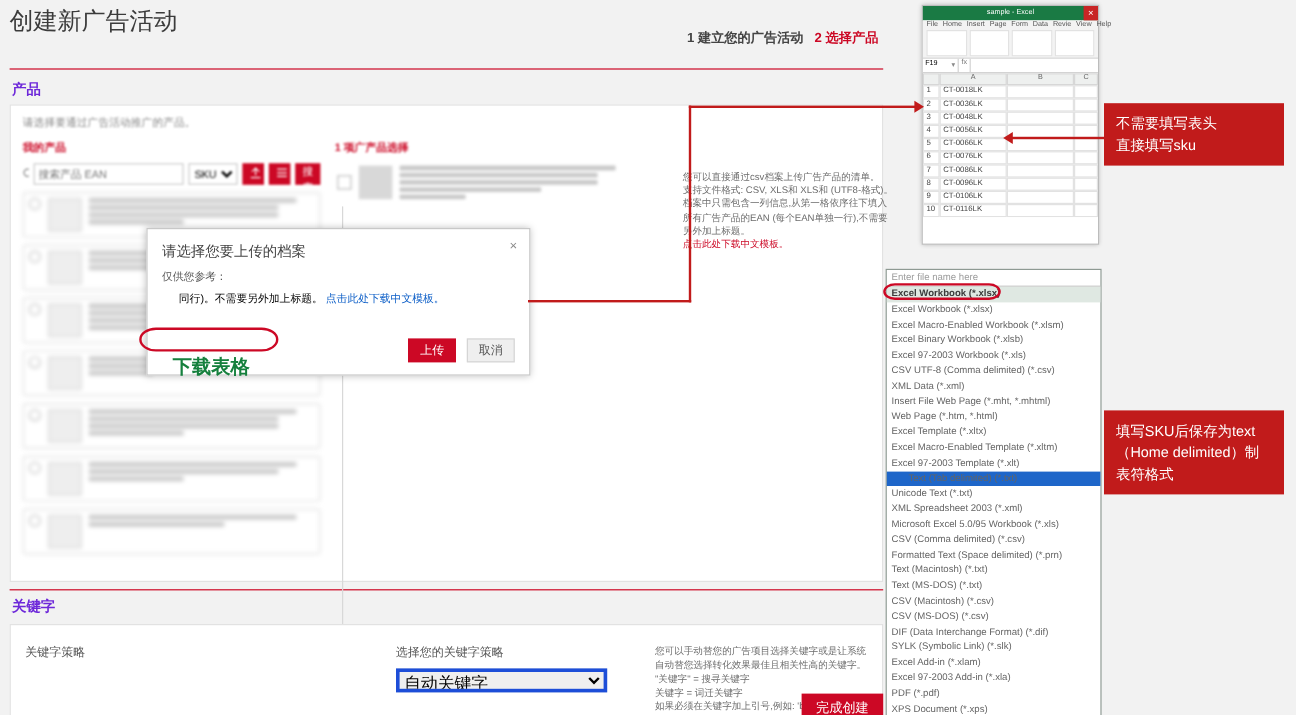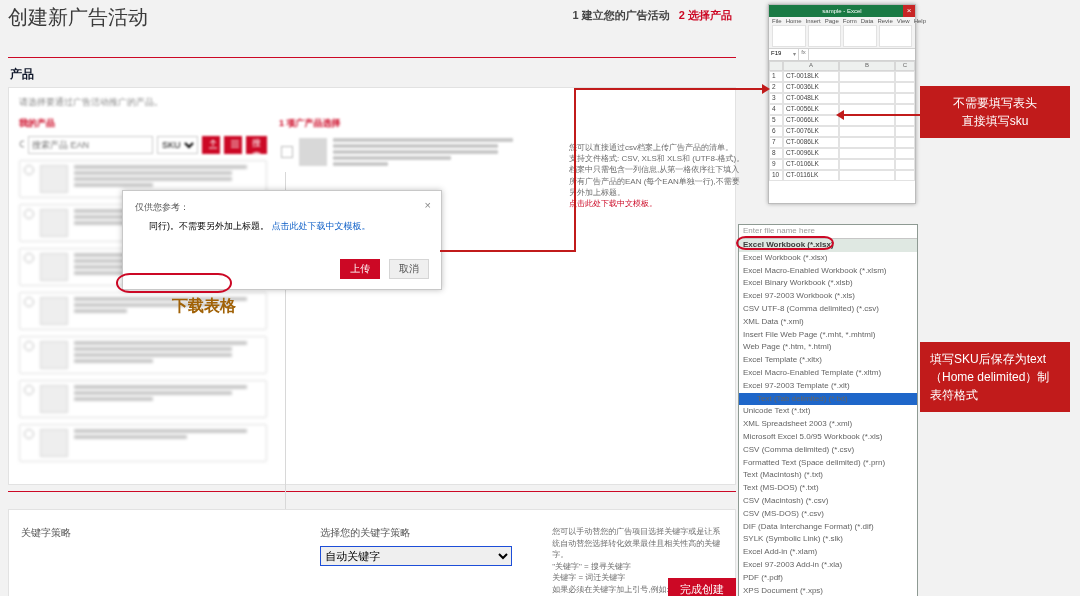--- a/index.html
+++ b/index.html
@@ -1,24 +1,24 @@
 <!DOCTYPE html>
 <html><head>
 <meta charset="utf-8">
 <style>
   * { box-sizing: border-box; font-family: "Microsoft YaHei", Arial, sans-serif; }
   body { margin:0; padding:0; width:1080px; height:596px; background:#f2f2f2; overflow:hidden; font-size:10px; position:relative; }
 
   
   .main { position:absolute; left:8px; top:4px; width:728px; }
   .page-title { font-size:20px; color:#3b3b3b; font-weight:500; }
-  .steps { position:absolute; right:4px; top:4px; font-size:11px; color:#444; }
+  .steps { position:absolute; right:4px; top:20px; font-size:11px; color:#444; }
   .steps .active { color:#cc0825; font-weight:bold; }
   .red-rule { border:0; border-top:1px solid #cc0825; margin:4px 0 0 0; }
-  .section-title { color:#0f172a; font-weight:bold; font-size:12px; margin:8px 0 4px 2px; }
+  .section-title { color:#6d28d9; font-weight:bold; font-size:12px; margin:8px 0 4px 2px; }
 
   .panel { background:#fff; border:1px solid #e2e2e2; padding:8px 10px; position:relative; }
   .panel-sub { color:#888; font-size:9px; filter:blur(1px); }
 
   .two-col { display:flex; gap:12px; margin-top:8px; }
   .col { flex:1; min-width:0; }
 
   .search-row { display:flex; align-items:center; gap:4px; margin-bottom:6px; filter:blur(1px); }
   .search-lbl { color:#cc0825; font-weight:bold; font-size:9px; }
   .search-input { flex:1; height:18px; border:1px solid #ccc; padding:1px 3px; font-size:9px; background:#fff; }
@@ -41,34 +41,34 @@
   .dialog { position:absolute; left:122px; top:190px; width:320px; background:#fff; border:1px solid #c8c8c8; box-shadow:0 0 6px rgba(0,0,0,.25); z-index:50; padding:10px 12px; }
   .dlg-title { font-size:12px; color:#444; margin-bottom:6px; }
   .dlg-close { position:absolute; right:10px; top:8px; cursor:pointer; color:#888; font-size:11px; }
   .dlg-sub { font-size:9px; color:#555; margin-bottom:6px; }
   .dlg-list { font-size:9px; color:#444; padding-left:14px; margin:0 0 4px 0; }
   .dlg-list li { margin-bottom:2px; line-height:1.4; }
   .dlg-link-wrap { font-size:9px; }
   .dlg-link-wrap a { color:#0c5ec7; text-decoration:none; cursor:pointer; }
   .ring { position:absolute; border:2px solid #cc0825; border-radius:14px/10px; pointer-events:none; }
   .dlg-ring { left:116px; top:273px; width:116px; height:20px; z-index:60; }
-  .download-anno { position:absolute; left:144px; top:296px; font-size:16px; color:#a16207; font-weight:bold; pointer-events:none; z-index:60;margin-left:28px; }
+  .download-anno { position:absolute; left:144px; top:296px; font-size:16px; color:#15803d; font-weight:bold; pointer-events:none; z-index:60; }
   .dlg-actions { text-align:right; margin-top:26px; }
   .btn-red { background:#cc0825; color:#fff; border:none; font-size:10px; padding:3px 10px; cursor:pointer; }
   .btn-plain { background:#efefef; color:#555; border:1px solid #d5d5d5; font-size:10px; padding:2px 9px; cursor:pointer; margin-left:6px; }
 
   
   .info-col { position:absolute; left:560px; top:54px; width:176px; font-size:8px; color:#6d6d6d; line-height:1.4; }
 
   
   .kw-panel { margin-top:6px; }
   .kw-row { display:flex; gap:40px; padding:8px 2px; }
   .kw-left { width:270px; }
   .kw-label { font-size:10px; color:#555; margin-bottom:6px; }
-  .kw-select { width:192px; height:20px; border:1px solid #1d4ed8; font-size:11px; }
+  .kw-select { width:176px; height:20px; border:3px solid #1d4ed8; font-size:14px; }
   .kw-help { font-size:8px; color:#6d6d6d; line-height:1.45; width:178px;}
 
   
   .footer { position:absolute; left:8px; top:578px; width:728px; text-align:right; }
   .footer .btn-red { font-size:11px; padding:4px 12px; }
 
   
   .excel { position:absolute; left:768px; top:4px; width:148px; height:200px; background:#fff; border:1px solid #bcbcbc; box-shadow:0 0 4px rgba(0,0,0,.3); z-index:40; }
   .excel-title { height:12px; background:#1a7a44; display:flex; align-items:center; justify-content:center; color:#fff; font-size:6px; }
   .excel-close { position:absolute; right:0; top:0; width:12px; height:12px; background:#c82525; color:#fff; font-size:8px; line-height:12px; text-align:center; }
@@ -84,21 +84,21 @@
   .sheet-head { display:flex; height:10px; background:#eef0ef; }
   .sheet-head div { border:1px solid #d7d7d7; font-size:6px; text-align:center; color:#666; }
   .rownum-col { width:14px; }
   .col-a { flex:1; min-width:46px; }
   .col-b { flex:1; min-width:46px; }
   .col-c { width:20px; }
   .sheet-row { display:flex; height:11px; }
   .sheet-row div { border:1px solid #e2e2e2; font-size:6.5px; padding:0 2px; color:#444; overflow:hidden; white-space:nowrap; }
 
   
-  .callout { position:absolute; background:#c11b1b; color:#fff; font-size:12px; line-height:1.5; padding:8px 10px; z-index:70; text-align:center; }
+  .callout { position:absolute; background:#c11b1b; color:#fff; font-size:12px; line-height:1.5; padding:8px 10px; z-index:70; text-align:left; }
   .callout1 { left:920px; top:86px; width:150px; }
   .callout2 { left:920px; top:342px; width:150px; }
 
   
   .red-line { position:absolute; background:#c11b1b; z-index:65; pointer-events:none; }
   .arrow-head { position:absolute; width:0; height:0; border-style:solid; z-index:66; pointer-events:none; }
 
   
   .saveas { position:absolute; left:738px; top:224px; width:180px; background:#fff; border:1px solid #8e9a93; z-index:50; font-size:8px; }
   .saveas-input { height:14px; border-bottom:1px solid #c6c6c6; padding:1px 4px; color:#9c9c9c; }
@@ -241,20 +241,21 @@
 
     <div class="info-col">
       <div>您可以直接通过csv档案上传广告产品的清单。</div>
       <div>支持文件格式: CSV, XLS和 XLS和 (UTF8-格式)。</div>
       <div>档案中只需包含一列信息,从第一格依序往下填入所有广告产品的EAN (每个EAN单独一行),不需要另外加上标题。</div>
       <div style="color:#cc0825">点击此处下载中文模板。</div>
     </div>
   </div>
 
   <div style="height:12px; border-top:1px solid #cc0825; margin-top:6px"></div>
+  <div class="section-title" style="margin-top:-6px">关键字</div>
   <div class="panel kw-panel" style="height:92px;">
     <div class="kw-row">
       <div class="kw-left">
         <div class="kw-label">关键字策略</div>
       </div>
       <div>
         <div class="kw-label">选择您的关键字策略</div>
         <select class="kw-select"><option>自动关键字</option></select>
       </div>
       <div class="kw-help" style="margin-left:auto">
@@ -262,20 +263,21 @@
         <div>"关键字" = 搜寻关键字</div>
         <div>关键字 = 词迁关键字</div>
         <div>如果必须在关键字加上引号,例如: 'blue boots',将会有别展示那些搜寻词是一模一样的关键字时,您的广告才会展示,否则搜寻 'blue woman boots' 广告就不会显示。</div>
       </div>
     </div>
   </div>
 </div>
 
 <div class="dialog">
   <span class="dlg-close">×</span>
+  <div class="dlg-title">请选择您要上传的档案</div>
   <div class="dlg-sub">仅供您参考：</div>
   <div class="dlg-link-wrap" style="margin-left:14px;">
     <span>同行)。不需要另外加上标题。</span>
     <a>点击此处下载中文模板。</a>
   </div>
   <div class="dlg-actions">
     <button class="btn-red">上传</button>
     <button class="btn-plain">取消</button>
   </div>
 </div>

